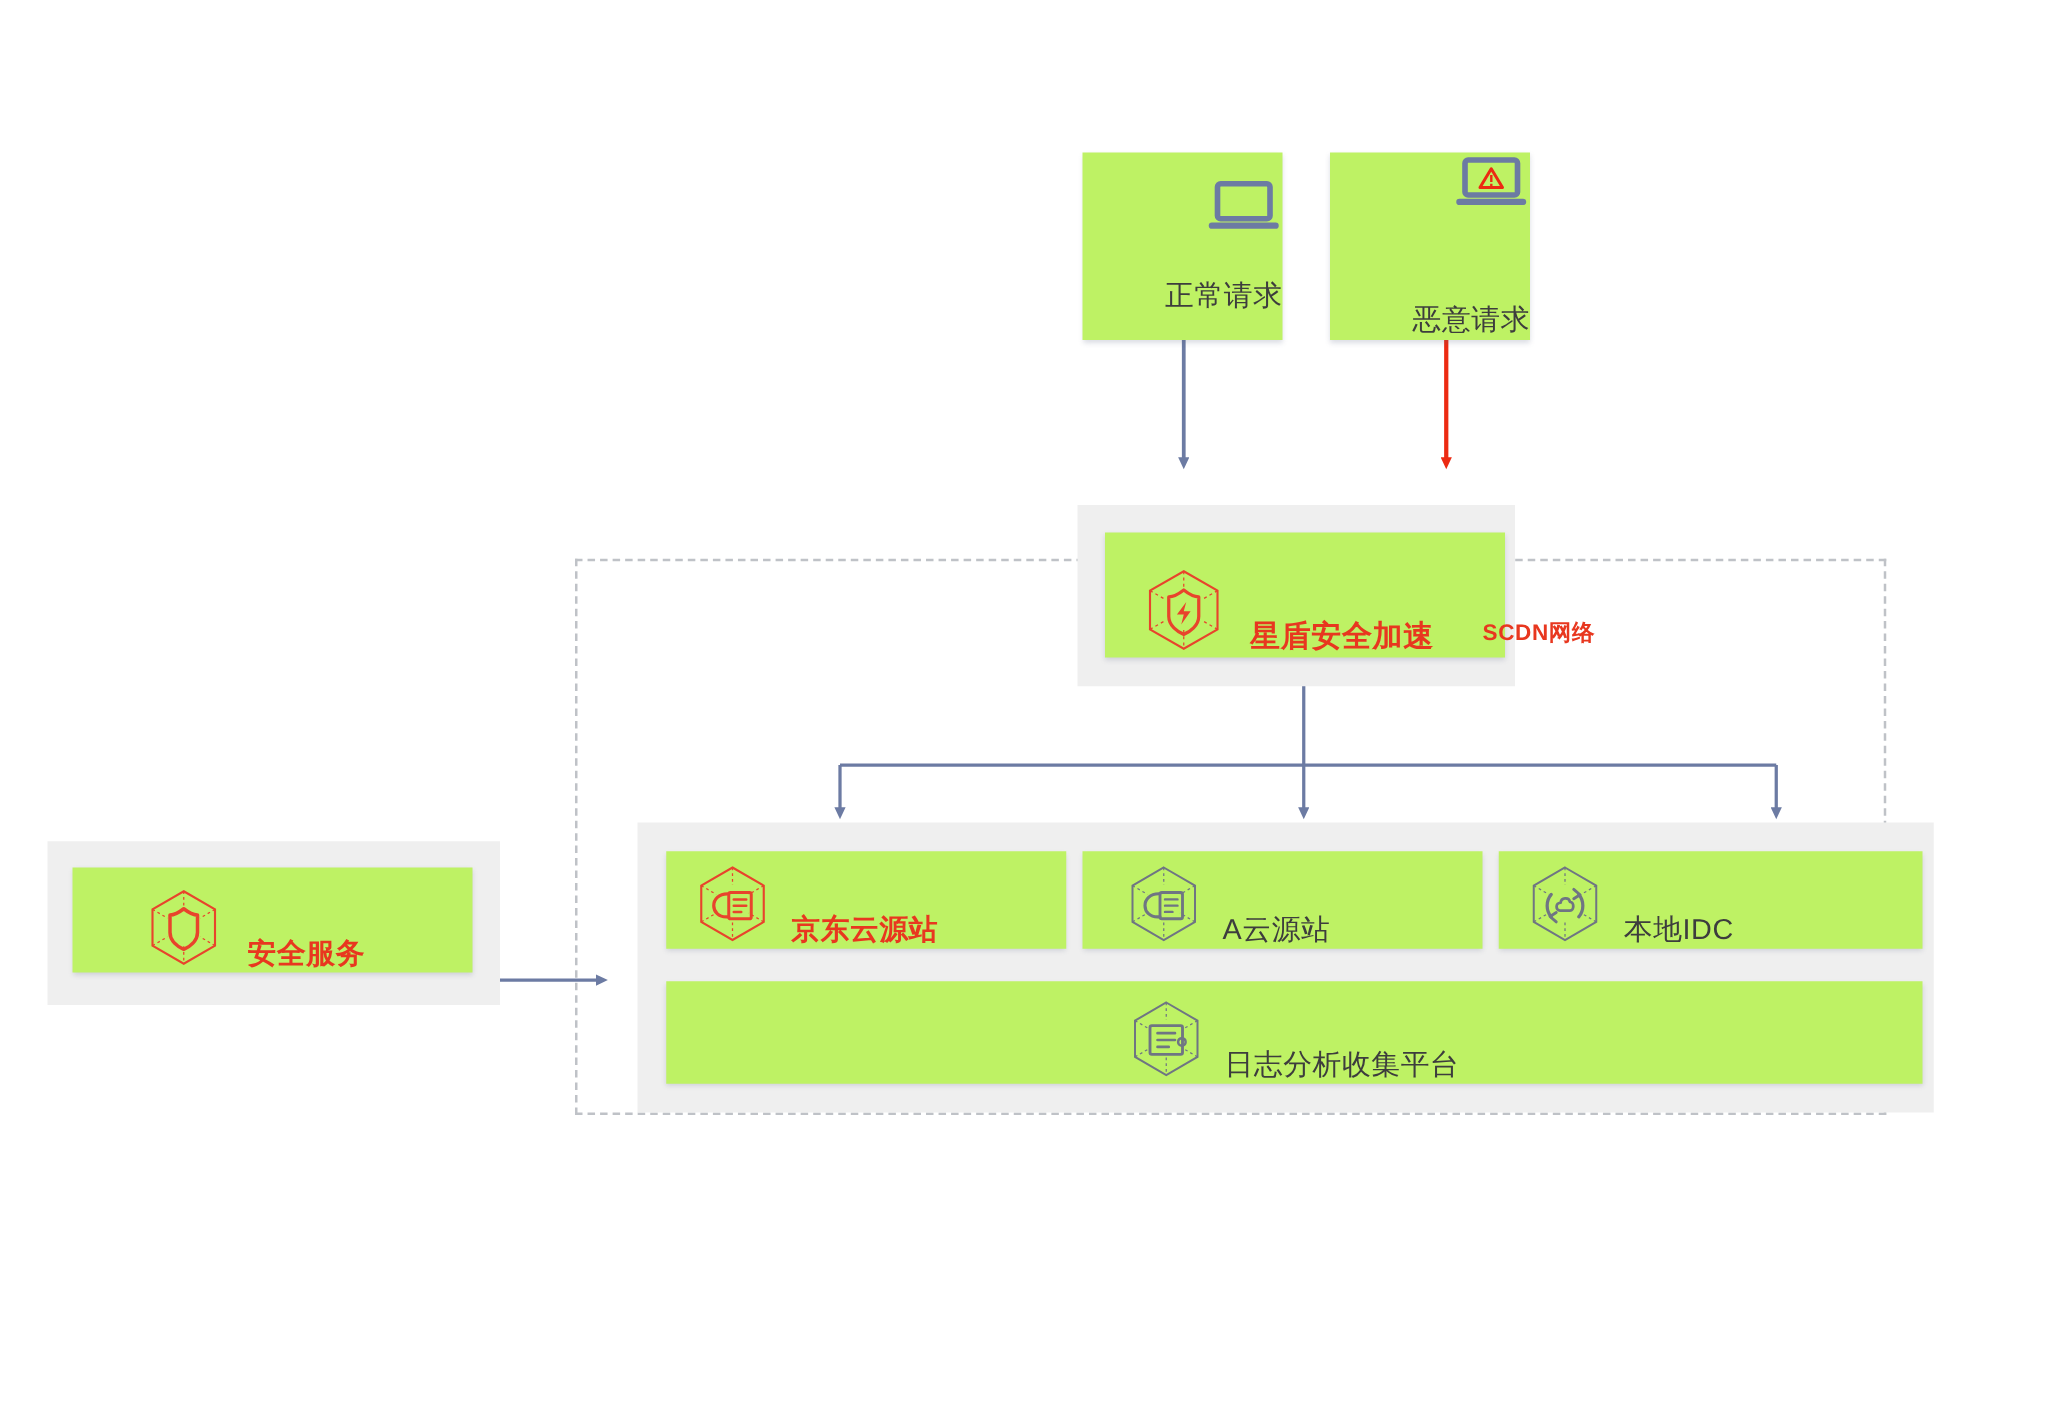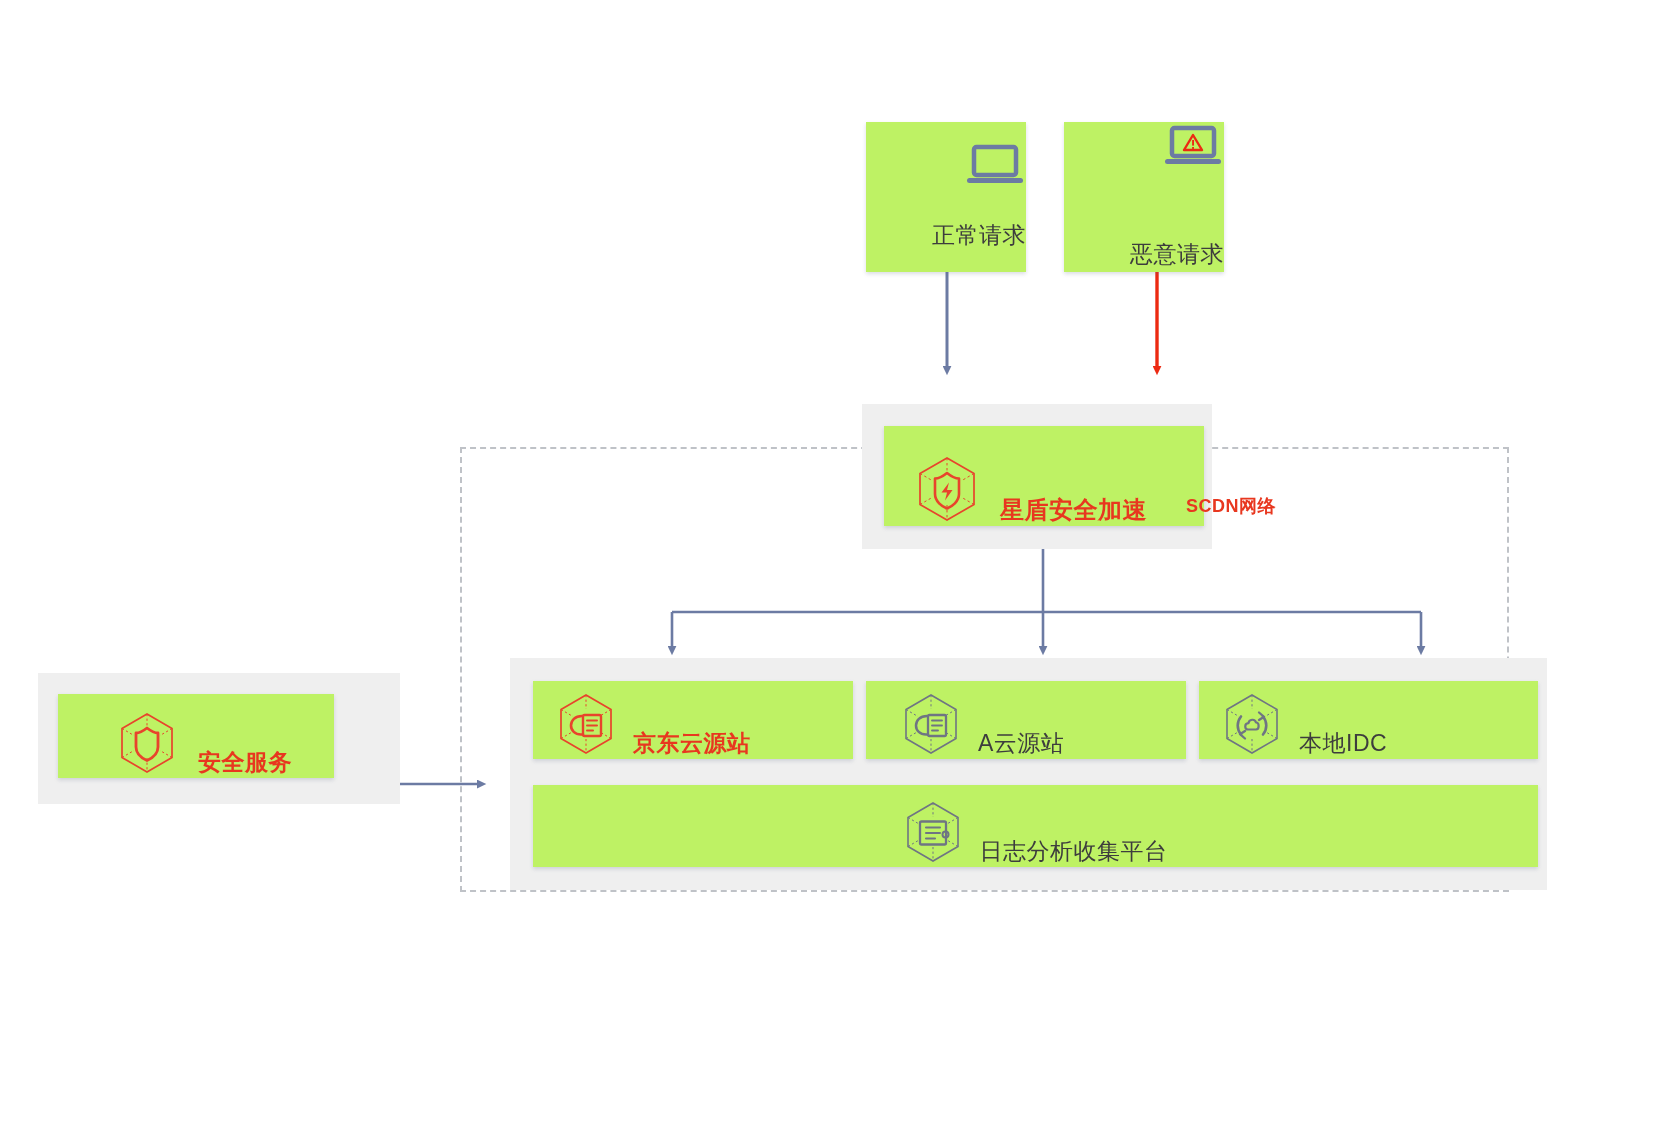--- a/index.html
+++ b/index.html
@@ -212,21 +212,21 @@
         <rect x="16" y="20.5" width="26" height="23" rx="1.5" fill="none" stroke="#6f7583" stroke-width="2.3"></rect>
         <path d="M22,26.5 L36,26.5 M22,32 L36,32 M22,37.5 L31,37.5" stroke="#6f7583" stroke-width="2.1" stroke-linecap="round"></path>
         <circle cx="21" cy="26.5" r="0.1" fill="#6f7583"></circle>
         <circle cx="41.5" cy="33.5" r="3" fill="none" stroke="#6f7583" stroke-width="2"></circle>
       </svg>
     </span>
     <span class="lbl">日志分析收集平台</span>
   </div>
 
   <div class="panel" style="left:38px;top:673px;width:362px;height:131px;"></div>
-  <div class="card" style="left:58px;top:694px;width:276px;height:84px;justify-content:flex-start;padding-left:60px;">
+  <div class="card" style="left:58px;top:694px;width:320px;height:84px;justify-content:flex-start;padding-left:60px;">
     <span class="ico" style="margin-right:22px;">
       <svg width="58" height="62" viewBox="0 0 58 62">
         <path d="M29,2 L54,16.5 L54,45.5 L29,60 L4,45.5 L4,16.5 Z" fill="none" stroke="#e8442c" stroke-width="1.7"></path>
         <path d="M29,2 L29,16" stroke="#e8442c" stroke-width="1" stroke-dasharray="2.2 2.4"></path>
         <path d="M29,46 L29,60" stroke="#e8442c" stroke-width="1" stroke-dasharray="2.2 2.4"></path>
         <path d="M4,16.5 L16,23.5" stroke="#e8442c" stroke-width="1" stroke-dasharray="2.2 2.4"></path>
         <path d="M54,16.5 L42,23.5" stroke="#e8442c" stroke-width="1" stroke-dasharray="2.2 2.4"></path>
         <path d="M4,45.5 L16,38.5" stroke="#e8442c" stroke-width="1" stroke-dasharray="2.2 2.4"></path>
         <path d="M54,45.5 L42,38.5" stroke="#e8442c" stroke-width="1" stroke-dasharray="2.2 2.4"></path>
         <path d="M29,16 C24.5,19.5 20.5,21 18,21 L18,35 C18,42 24.5,46.5 29,48.5 C33.5,46.5 40,42 40,35 L40,21 C37.5,21 33.5,19.5 29,16 Z" fill="none" stroke="#e8442c" stroke-width="2.8" stroke-linejoin="round"></path>

